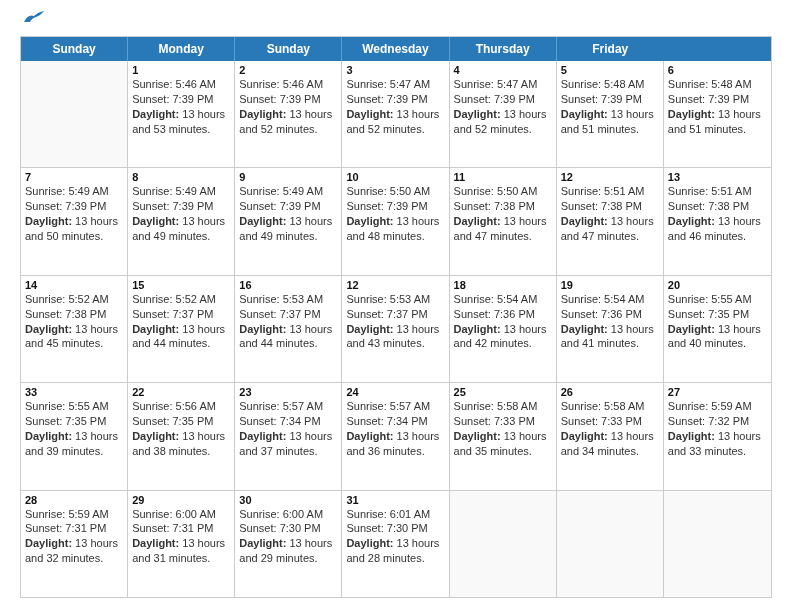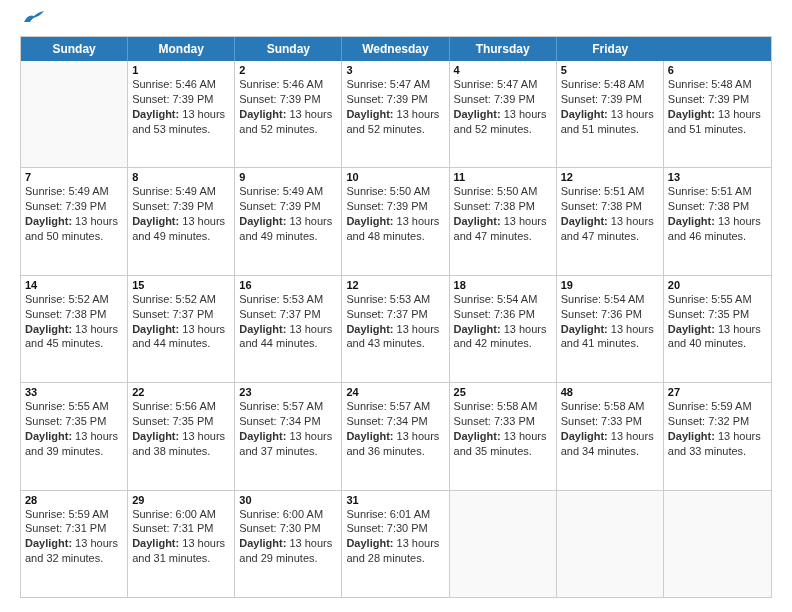--- a/index.html
+++ b/index.html
@@ -242,21 +242,21 @@
           </div>
           <div class="cal-cell">
             <span class="day-num">24</span>
             <div class="cell-info">Sunrise: 5:57 AM<br>Sunset: 7:34 PM<br><span class="daylight-label">Daylight:</span> 13 hours and 36 minutes.</div>
           </div>
           <div class="cal-cell">
             <span class="day-num">25</span>
             <div class="cell-info">Sunrise: 5:58 AM<br>Sunset: 7:33 PM<br><span class="daylight-label">Daylight:</span> 13 hours and 35 minutes.</div>
           </div>
           <div class="cal-cell">
-            <span class="day-num">48</span>
+            <span class="day-num">26</span>
             <div class="cell-info">Sunrise: 5:58 AM<br>Sunset: 7:33 PM<br><span class="daylight-label">Daylight:</span> 13 hours and 34 minutes.</div>
           </div>
           <div class="cal-cell">
             <span class="day-num">27</span>
             <div class="cell-info">Sunrise: 5:59 AM<br>Sunset: 7:32 PM<br><span class="daylight-label">Daylight:</span> 13 hours and 33 minutes.</div>
           </div>
         </div>
         <div class="cal-row">
           <div class="cal-cell">
             <span class="day-num">28</span>

